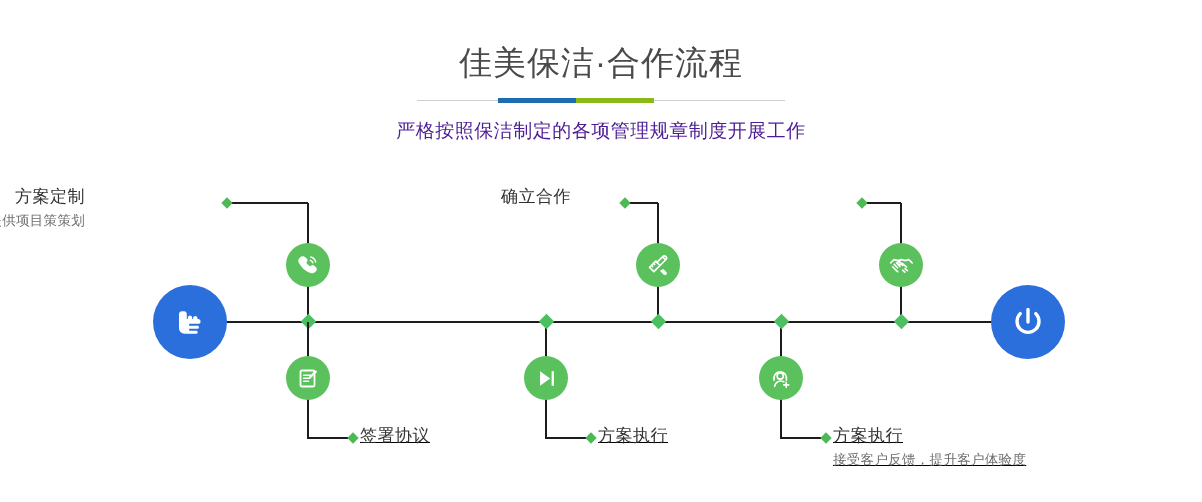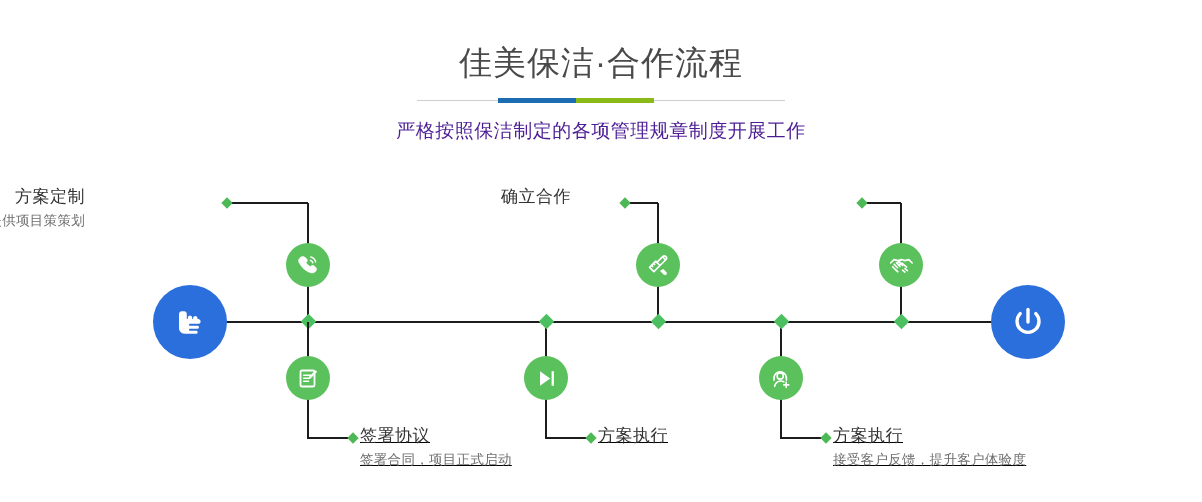--- a/index.html
+++ b/index.html
@@ -239,21 +239,20 @@
             <rect x="4.5" y="4.5" width="14" height="16" rx="1.4" fill="none" stroke="#ffffff" stroke-width="1.8"></rect>
             <line x1="7.6" y1="9.2" x2="15.2" y2="9.2" stroke="#ffffff" stroke-width="1.5" stroke-linecap="round"></line>
             <line x1="7.6" y1="12.2" x2="13.5" y2="12.2" stroke="#ffffff" stroke-width="1.5" stroke-linecap="round"></line>
             <line x1="7.6" y1="15.2" x2="12.5" y2="15.2" stroke="#ffffff" stroke-width="1.5" stroke-linecap="round"></line>
             <path fill="#ffffff" d="M19.6 4.2l1.6 1.6-6.4 6.4-2.1.5.5-2.1z"></path>
           </svg>
         </span>
       </div>
       <div class="node-label down" style="left:52px;top:425px">
         <div class="t">签署协议</div>
-        <div class="s">签署合同，项目正式启动</div>
       </div>
     </div>
 
     <div class="node" style="left:658px">
       <div class="stem" style="top:203px;height:119px"></div>
       <div class="arm" style="left:-33px;top:202.4px;width:33px"></div>
       <div class="diamond" style="left:-5.5px;top:316px"></div>
       <div class="diamond small" style="left:-37px;top:198.5px"></div>
       <div class="icon-circle" style="top:243px">
         <span>

